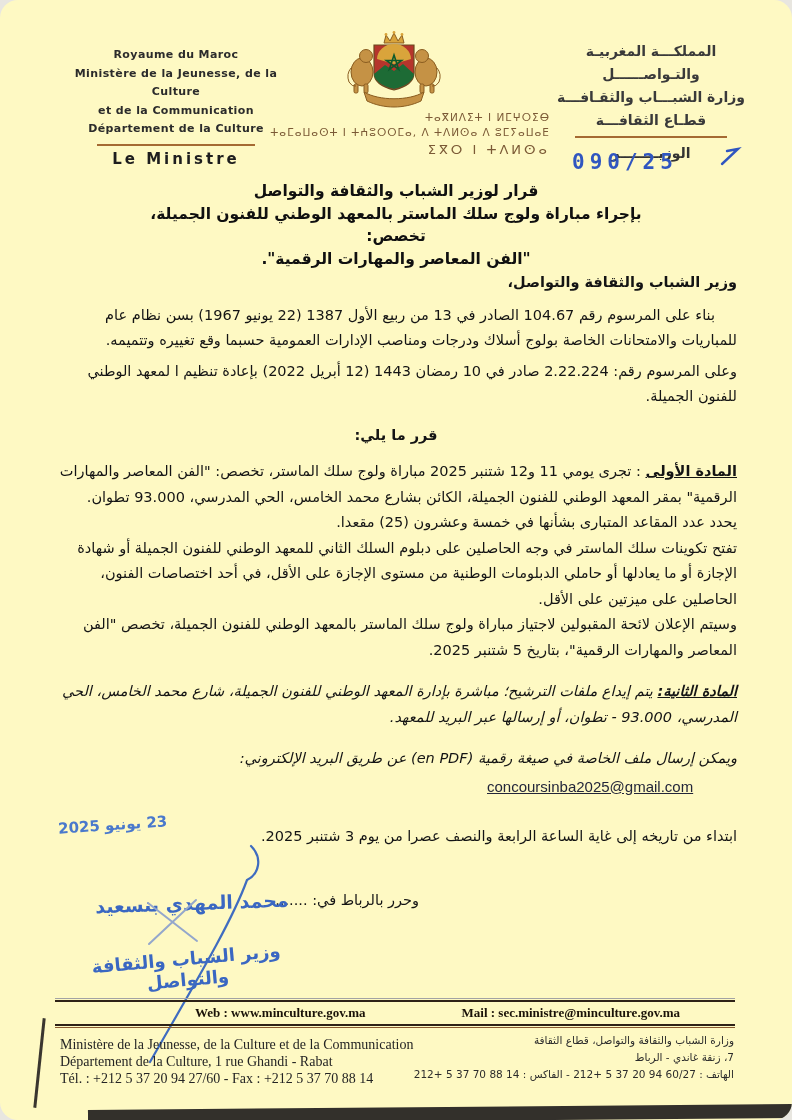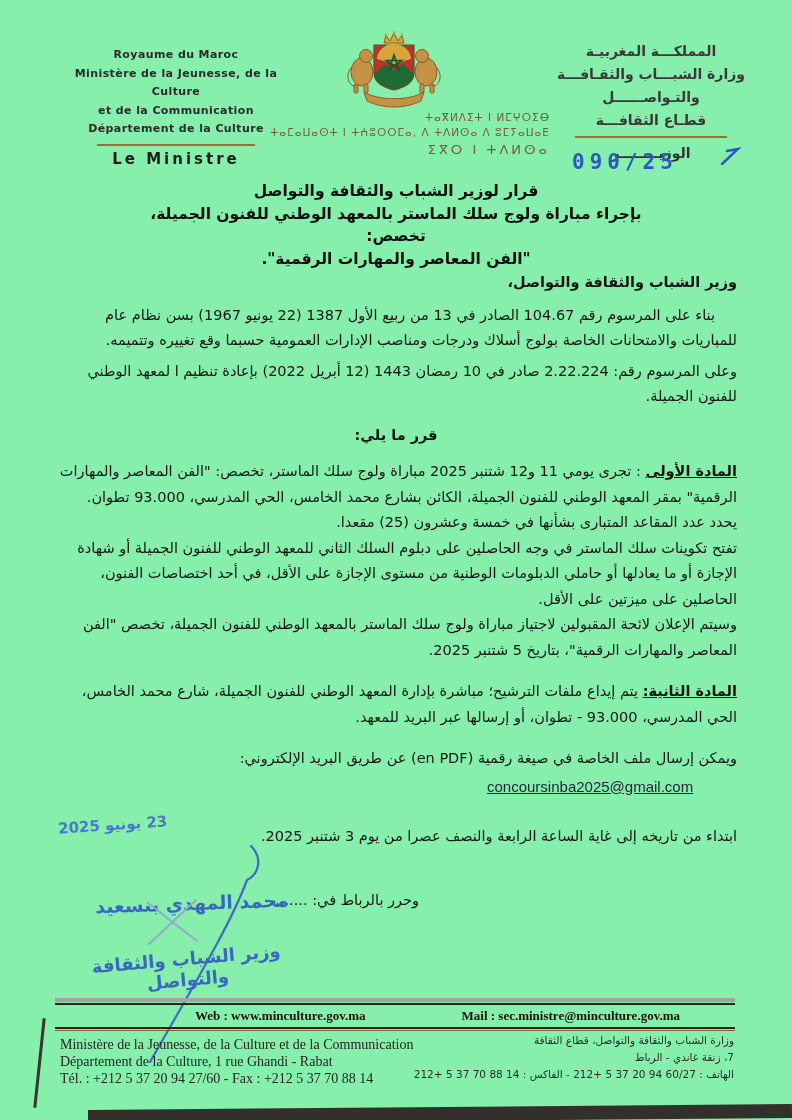--- a/index.html
+++ b/index.html
@@ -1,17 +1,17 @@
 <!DOCTYPE html>
 <html lang="ar"><head>
 <meta charset="utf-8">
 <style>
   html,body{margin:0;padding:0;background:#e8e6e0;}
   .page{position:relative;width:792px;height:1120px;margin:0 auto;overflow:hidden;
-        background:#86efac;font-family:"DejaVu Sans",sans-serif;color:#161616;}
+        background:#fef9c3;font-family:"DejaVu Sans",sans-serif;color:#161616;border-radius:18px;}
 
   
   .hdr-fr{position:absolute;left:58px;top:46px;width:236px;text-align:center;
           font-size:11px;font-weight:bold;line-height:18.5px;color:#2b2b2b;letter-spacing:.4px;}
   .rule-brown{height:2px;background:#a56a33;border:0;margin:5px auto 4px auto;width:158px;}
   .minister-fr{font-size:15px;font-weight:bold;letter-spacing:3px;color:#1e1e1e;margin-top:3px;}
 
   .arms{position:absolute;left:344px;top:30px;width:100px;height:84px;}
 
   .tifinagh{position:absolute;left:240px;top:110px;width:310px;text-align:right;
@@ -31,38 +31,38 @@
              font-weight:bold;font-size:15.5px;line-height:22.5px;color:#101010;}
 
   
   .body-flow{position:absolute;left:55px;top:270px;width:682px;direction:rtl;
              font-size:14.5px;line-height:25.5px;color:#141414;text-align:right;}
   .body-flow p{margin:0;}
   .salutation{font-weight:bold;margin-bottom:7px !important;}
   .p-indent{text-indent:22px;margin-bottom:5px !important;}
   .decision{text-align:center;font-weight:bold;margin:13px 0 11px 0 !important;}
   .article-label{font-weight:bold;text-decoration:underline;}
-  .mt16{margin-top:16px !important;}
+  .mt16{margin-top:16px !important;font-style:italic;}
   .email-line{direction:ltr;text-align:left;padding-left:432px;margin-top:2px !important;}
   .email{color:#23263a;text-decoration:underline;font-size:15px;font-family:Liberation Sans, sans-serif;}
   .deadline{margin-top:24px !important;}
   .issued{margin-top:38px !important;margin-left:0;padding-left:0;margin-right:318px !important;}
 
   
   .date-stamp{position:absolute;left:58px;top:816px;color:#4a79cc;font-weight:bold;font-size:15px;
               direction:rtl;transform:rotate(-4deg);letter-spacing:2px;}
   .sig-name{position:absolute;left:82px;top:892px;width:220px;text-align:center;direction:rtl;
             color:#3a67c2;font-weight:bold;font-size:19px;transform:rotate(-2deg);letter-spacing:1px;}
   .sig-title{position:absolute;left:62px;top:948px;width:250px;text-align:center;direction:rtl;
              color:#3a67c2;font-weight:bold;font-size:18px;transform:rotate(-5deg);}
   .pen-overlay{position:absolute;left:0;top:0;width:792px;height:1120px;pointer-events:none;}
 
   
   .footer-band{position:absolute;left:55px;top:998px;width:680px;
-               border-top:4px solid #a3a3a3;border-bottom:1px solid #8a5a30;padding:1px 0;}
+               border-top:1px solid #a3a3a3;border-bottom:1px solid #8a5a30;padding:1px 0;}
   .footer-band-inner{border-top:2px solid #2e2217;border-bottom:2px solid #2e2217;
                      display:flex;justify-content:space-between;padding:3px 55px 3px 140px;
                      font-family:"Liberation Serif",serif;font-weight:bold;font-size:13px;color:#1a1208;}
   .footer-fr{position:absolute;left:60px;top:1036px;font-family:"Liberation Serif",serif;
              font-size:14px;line-height:17px;color:#242424;}
   .footer-ar{position:absolute;right:58px;top:1032px;text-align:right;direction:rtl;
              font-size:10.5px;line-height:17px;color:#2c2c2c;}
 
   
   .scan-bottom{position:absolute;left:88px;top:1107px;width:704px;height:14px;
@@ -117,22 +117,22 @@
   </div>
 
   <div class="tifinagh">
     <div>ⵜⴰⴳⵍⴷⵉⵜ ⵏ ⵍⵎⵖⵔⵉⴱ</div>
     <div>ⵜⴰⵎⴰⵡⴰⵙⵜ ⵏ ⵜⵄⵓⵔⵔⵎⴰ, ⴷ ⵜⴷⵍⵙⴰ ⴷ ⵓⵎⵢⴰⵡⴰⴹ</div>
     <div class="t3">ⵉⴳⵔ ⵏ ⵜⴷⵍⵙⴰ</div>
   </div>
 
   <div class="hdr-ar">
     <div>المملكـــة المغربيـة</div>
+    <div>والتـواصــــــل</div>
     <div>وزارة الشبـــاب والثقـافـــة</div>
-    <div>والتـواصــــــل</div>
     <div>قطـاع الثقافـــة</div>
     <div class="rule-brown"></div>
     <div class="minister-ar">الوزيــــــــر</div>
   </div>
 
   <div class="stamp">090/25</div>
 
   <div class="doc-title">
     <div>قرار لوزير الشباب والثقافة والتواصل</div>
     <div>بإجراء مباراة ولوج سلك الماستر بالمعهد الوطني للفنون الجميلة، تخصص:</div>

